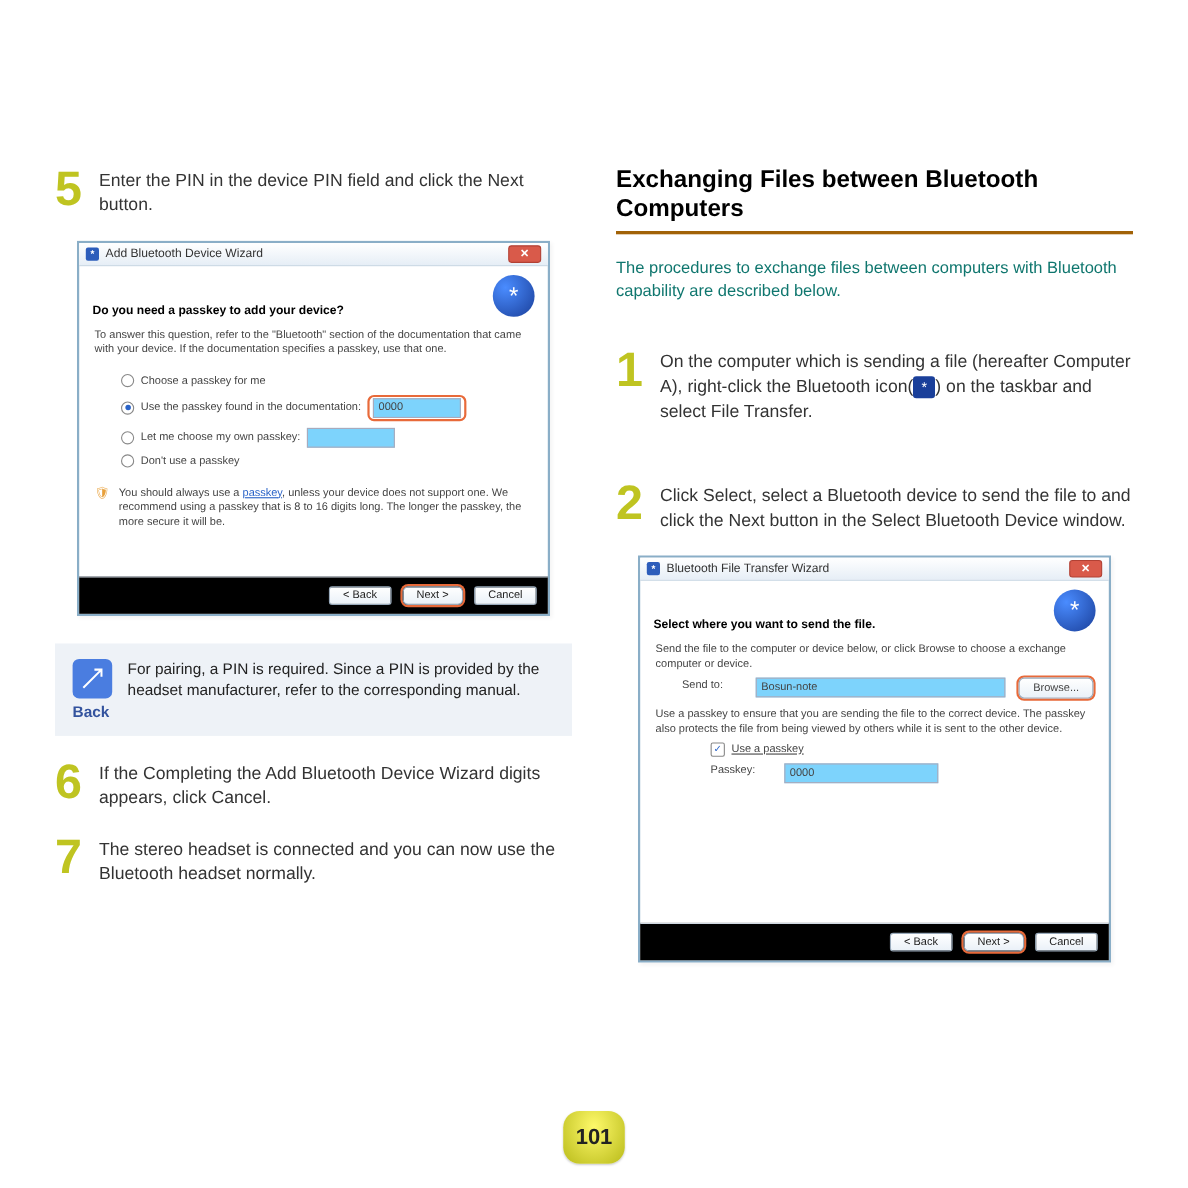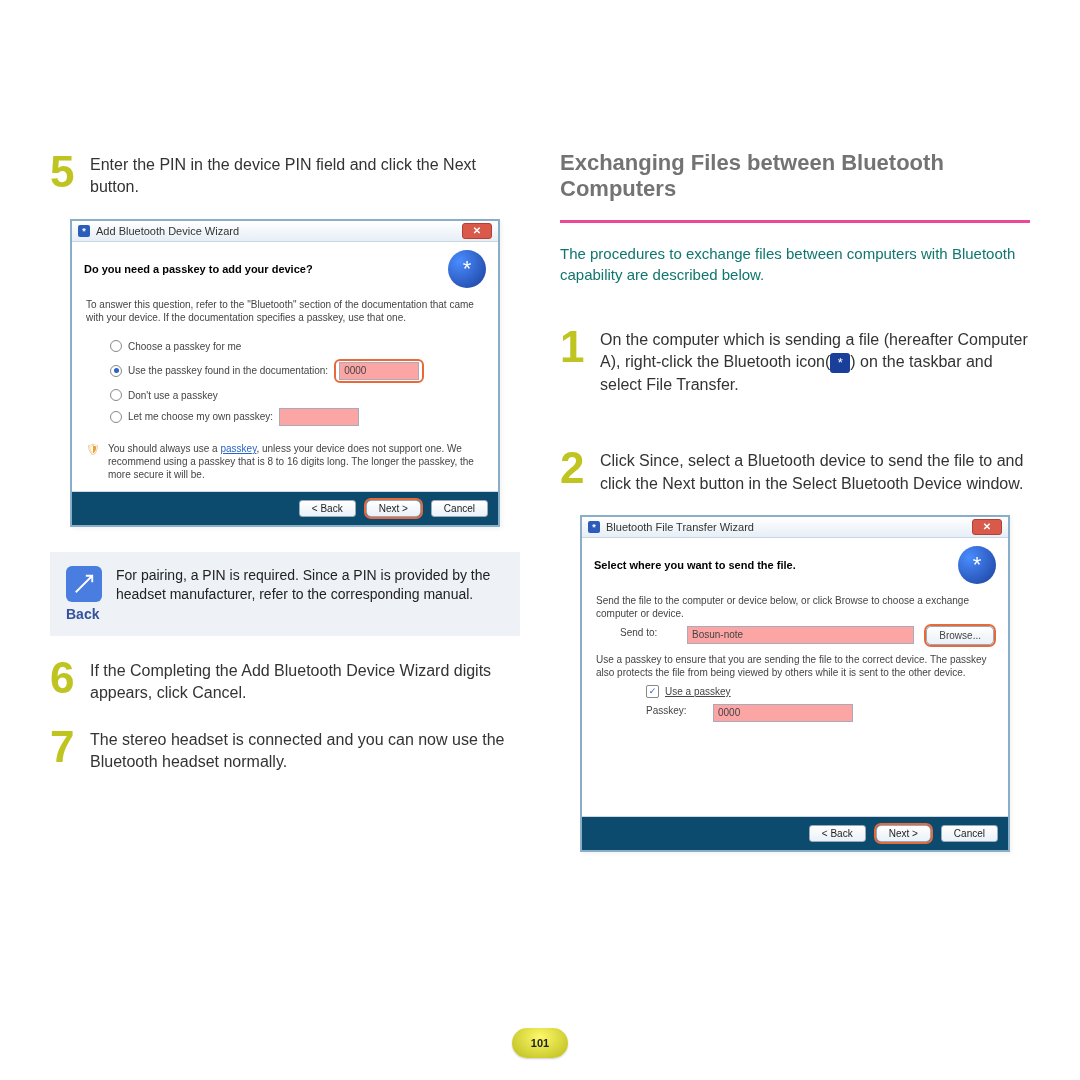--- a/index.html
+++ b/index.html
@@ -67,21 +67,21 @@
   }
   .close-btn {
     background: #d95a4a;
     border: 1px solid #b24134;
     border-radius: 3px;
     width: 28px; height: 14px;
     display:flex; align-items:center; justify-content:center;
     color:#fff; font-size:10px; font-weight:bold;
   }
   .dlg-head {
-    display:flex; justify-content:space-between; align-items:center;
+    display:flex; justify-content:space-between; align-items:flex-end;
     padding: 8px 12px 4px 12px;
   }
   .dlg-head-text { font-weight: bold; font-size: 11px; color:#000; }
   .bt-large {
     width: 38px; height: 38px; border-radius: 50%;
     background: radial-gradient(circle at 30% 30%, #4a8cff, #1a3f9a);
     display:flex; align-items:center; justify-content:center;
     color:#fff; font-size:22px;
   }
   .bt-inline {
@@ -97,60 +97,61 @@
     display:inline-flex; align-items:center; justify-content:center;
   }
   .radio.sel::after{ content:""; width:5px; height:5px; background:#2a63c8; border-radius:50%; }
   .check {
     width:11px; height:11px; border:1px solid #888; border-radius:2px;
     display:inline-flex; align-items:center; justify-content:center; background:#fff;
   }
   .check.sel::after{ content:"✓"; color:#2a63c8; font-size:9px; line-height:1; }
   .field {
     border:1px solid #aab; height:16px; padding:0 4px; font-size:10px;
-    display:inline-flex; align-items:center; background:#fca5a5; min-width:70px;
+    display:inline-flex; align-items:center; background:#7dd3fc; min-width:70px;
   }
   .hl-field {
     border:2px solid #e86a3a; border-radius:6px; padding:1px 3px; display:inline-block;
   }
   .shield { color:#e8a03a; font-size:11px; margin-right:4px; }
   .link { color:#2a63c8; text-decoration: underline; }
   .dlg-foot {
     border-top:1px solid #cfd8e2;
     padding: 8px 10px; display:flex; justify-content:flex-end; gap:10px;
-    background:#0c4a6e;
+    background:#000000;
+    margin-top:33px;
   }
   .btn {
     border:1px solid #9ab; border-radius:3px; padding:2px 12px;
     font-size:10px; background:linear-gradient(#fff,#eaf1f8);
     display:inline-flex; align-items:center; justify-content:center;
   }
   .hl-btn { box-shadow: 0 0 0 2px #e86a3a; border-radius:5px; }
   .note-box {
     background:#eef2f7; display:flex; align-items:flex-start; gap:14px;
     padding:14px 16px; margin: 0 0 20px 0;
   }
   .note-icon {
     width:36px; height:36px; border-radius:6px; background:#4a7de0;
     display:flex; align-items:center; justify-content:center; color:#fff;
   }
   .note-icon svg { width:22px; height:22px; }
   .note-label { color:#33539e; font-weight:bold; font-size:14px; margin-top:4px; }
   .note-text { font-size:14px; color:#222; line-height:1.4; }
   .section-title {
-    font-size: 22px; font-weight: bold; color:#737373;
-    border-bottom: 3px solid #ec4899; padding-bottom:18px; margin: 0 0 20px 0;
+    font-size: 22px; font-weight: bold; color:#000000;
+    border-bottom: 3px solid #a16207; padding-bottom:8px; margin: 0 0 20px 0;
   }
   .intro { font-size:15px; line-height:1.4; color:#0f766e; margin-bottom: 40px; }
   .page-number {
     position:absolute; bottom:22px; left:50%; transform:translateX(-50%);
-    width:56px; height:30px; border-radius:15px;
+    width:56px; height:48px; border-radius:15px;
     background: radial-gradient(ellipse at 50% 30%, #fef96a, #b9bb1a);
     display:flex; align-items:center; justify-content:center;
-    color:#222; font-weight:bold; font-size:11px;
+    color:#222; font-weight:bold; font-size:20px;
     box-shadow: 0 1px 2px rgba(0,0,0,.2);
   }
   .und { text-decoration: underline; }
   .row { display:flex; align-items:flex-start; gap:12px; margin:4px 0; }
   .label55 { min-width:55px; }
 </style>
 </head>
 <body>
 
 <div class="page">
@@ -186,26 +187,26 @@
           </div>
           <div class="radio-row">
             <span class="radio sel"></span>
             <span>Use the passkey found in the documentation:</span>
             <span class="hl-field">
               <span class="field">0000</span>
             </span>
           </div>
           <div class="radio-row">
             <span class="radio"></span>
-            <span>Don't use a passkey</span>
+            <span>Let me choose my own passkey:</span>
+            <span class="field" style="min-width:70px"></span>
           </div>
           <div class="radio-row">
             <span class="radio"></span>
-            <span>Let me choose my own passkey:</span>
-            <span class="field" style="min-width:70px"></span>
+            <span>Don't use a passkey</span>
           </div>
         </div>
         <div style="height:10px"></div>
         <div style="display:flex; gap:4px;">
           <span class="shield">🛡</span>
           <span>
             <span>You should always use a </span><span class="link">passkey</span><span>, unless your device does not support one. We recommend using a passkey that is 8 to 16 digits long. The longer the passkey, the more secure it will be.</span>
           </span>
         </div>
       </div>
@@ -250,21 +251,21 @@
       <div class="step-text">
         <span>On the computer which is sending a file (hereafter Computer A), right-click the </span><span class="bold">Bluetooth icon</span><span>(</span><span class="bt-inline">*</span><span>) on the taskbar and select File Transfer.</span>
       </div>
     </div>
 
     <div style="height:30px"></div>
 
     <div class="step">
       <div class="step-num">2</div>
       <div class="step-text">
-        <span>Click </span><span class="bold">Since</span><span>, select a Bluetooth device to send the file to and click the </span><span class="bold">Next</span><span> button in the Select Bluetooth Device window.</span>
+        <span>Click </span><span class="bold">Select</span><span>, select a Bluetooth device to send the file to and click the </span><span class="bold">Next</span><span> button in the Select Bluetooth Device window.</span>
       </div>
     </div>
 
     <div class="dialog">
       <div class="title-bar">
         <div class="title-left">
           <span class="bt-tiny">*</span>
           <span>Bluetooth File Transfer Wizard</span>
         </div>
         <div class="close-btn">✕</div>

